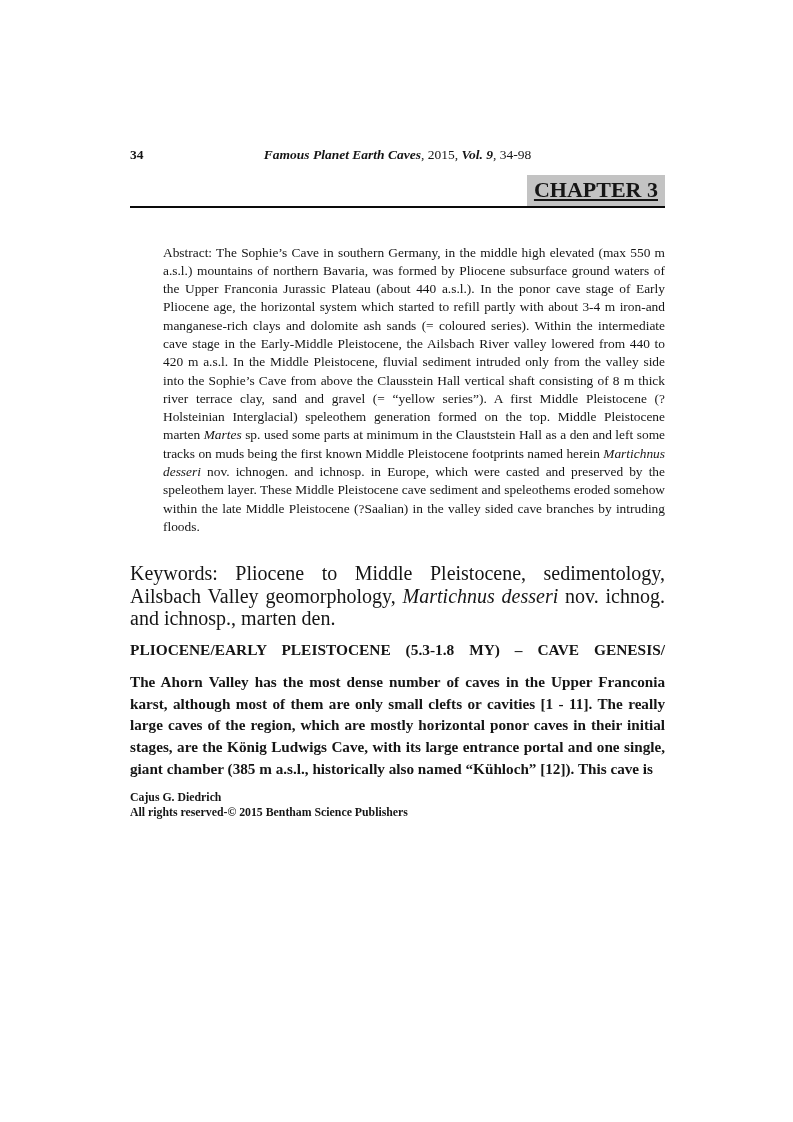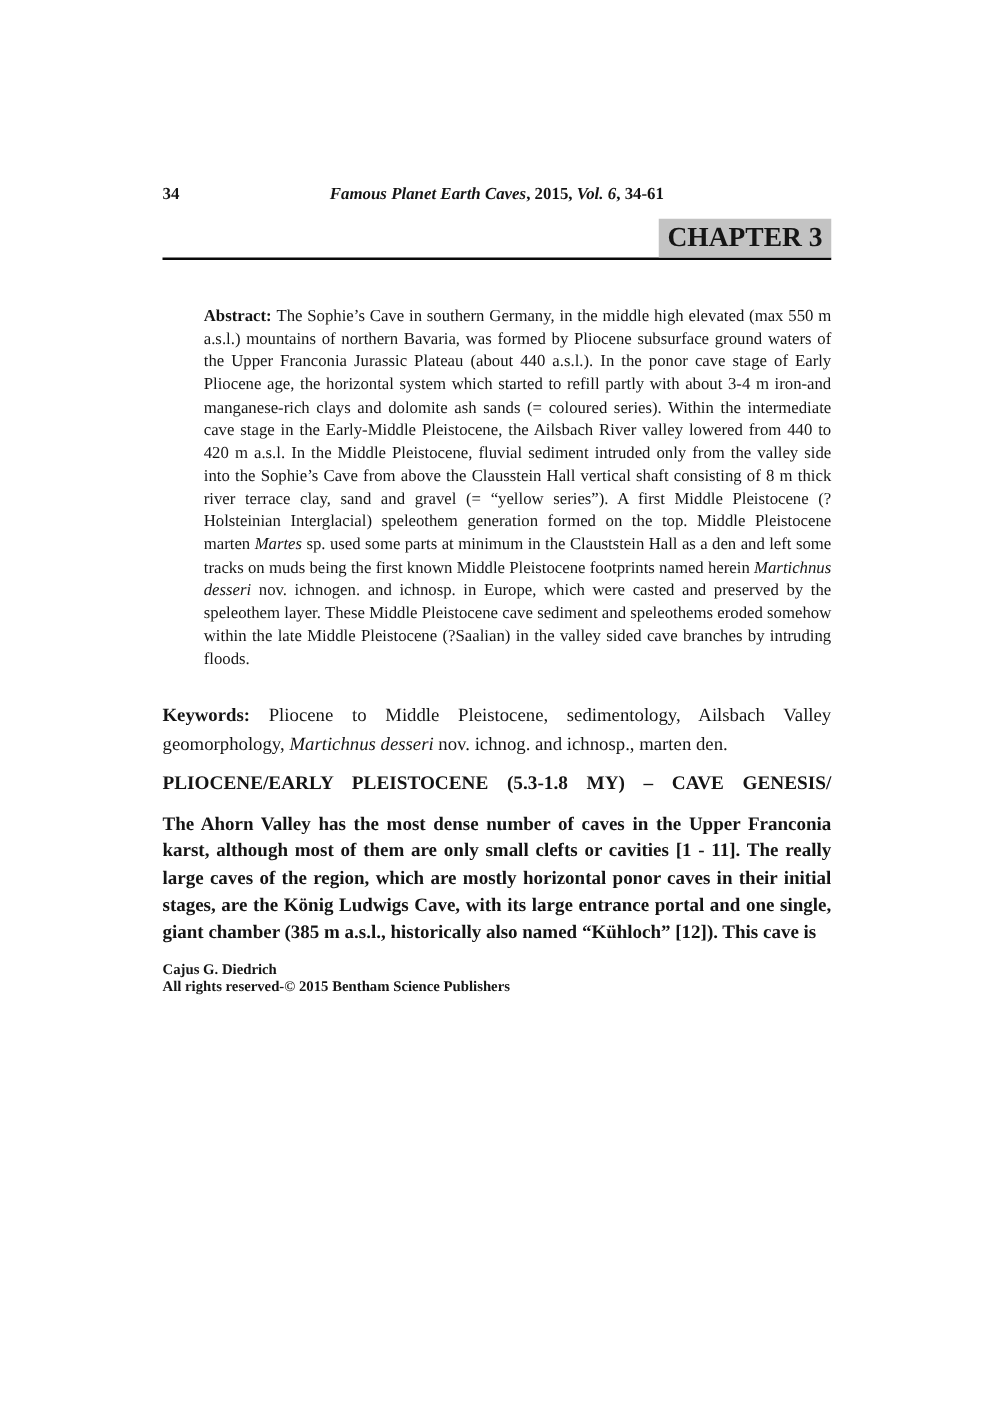--- a/index.html
+++ b/index.html
@@ -42,21 +42,21 @@
     margin-left: 33px;
     width: 502px;
     margin-top: 36px;
     font-size: 13.4px;
     line-height: 18.3px;
     text-align: justify;
   }
 
   .keywords-block {
     margin-top: 26px;
-    font-size: 15px;
+    font-size: 20px;
     line-height: 22.5px;
     text-align: justify;
   }
 
   .section-heading {
     margin-top: 9px;
     font-size: 15.4px;
     font-weight: bold;
     line-height: 22.5px;
   }
@@ -71,37 +71,37 @@
   }
 
   .page-footer {
     margin-top: 11px;
     text-align: left;
     font-weight: bold;
     font-size: 11.8px;
     line-height: 14.6px;
   }
 
-  .seg-bold { font-weight: bold; }
+  .seg-bold { font-weight: normal; }
   .seg-italic { font-style: italic; font-family: Liberation Serif, serif; }
   .seg-bold-italic { font-weight: bold; font-style: italic; }
 </style>
 </head>
 <body>
 
 <div class="page">
   <div class="content">
 
     <div class="header-row">
       <span class="page-number">34</span>
-      <span class="running-head"><span class="seg-bold-italic">Famous Planet Earth Caves</span><span class="seg-bold">, 2015, </span><span class="seg-bold-italic">Vol. 6</span><span class="seg-bold">, 34-61</span></span>
+      <span class="running-head"><span class="seg-bold-italic">Famous Planet Earth Caves</span><span class="seg-bold">, 2015, </span><span class="seg-bold-italic">Vol. 9</span><span class="seg-bold">, 34-98</span></span>
     </div>
 
     <div class="chapter-row">
-      <span class="chapter-badge" style="background-color: rgb(195, 195, 195);">CHAPTER 3</span>
+      <span class="chapter-badge" style="background-color: rgb(195, 195, 195); text-decoration: underline;">CHAPTER 3</span>
     </div>
     <hr class="header-rule">
 
 
     <div class="abstract-block"><span class="seg-bold">Abstract: </span><span>The Sophie’s Cave in southern Germany, in the middle high elevated (max 550 m a.s.l.) mountains of northern Bavaria, was formed by Pliocene subsurface ground waters of the Upper Franconia Jurassic Plateau (about 440 a.s.l.). In the ponor cave stage of Early Pliocene age, the horizontal system which started to refill partly with about 3-4 m iron-and manganese-rich clays and dolomite ash sands (= coloured series). Within the intermediate cave stage in the Early-Middle Pleistocene, the Ailsbach River valley lowered from 440 to 420 m a.s.l. In the Middle Pleistocene, fluvial sediment intruded only from the valley side into the Sophie’s Cave from above the Clausstein Hall vertical shaft consisting of 8 m thick river terrace clay, sand and gravel (= “yellow series”). A first Middle Pleistocene (?Holsteinian Interglacial) spel­eothem generation formed on the top. Middle Pleistocene marten </span><span class="seg-italic">Martes</span><span> sp. used some parts at minimum in the Clauststein Hall as a den and left some tracks on muds being the first known Middle Pleistocene footprints named herein </span><span class="seg-italic">Martichnus desseri</span><span> nov. ichnogen. and ichnosp. in Europe, which were casted and preserved by the speleothem layer. These Middle Pleistocene cave sediment and speleothems eroded somehow within the late Middle Pleistocene (?Saalian) in the valley sided cave branches by intruding floods.</span></div>
 
     <div class="keywords-block"><span class="seg-bold">Keywords: </span><span>Pliocene to Middle Pleistocene, sedimentology, Ailsbach Valley geomorphology, </span><span class="seg-italic">Martichnus desseri</span><span> nov. ichnog. and ichnosp., marten den.</span></div>
 
     <div class="section-heading">
       <div class="heading-line-1">PLIOCENE/EARLY PLEISTOCENE (5.3-1.8 MY) – CAVE GENESIS/</div>

